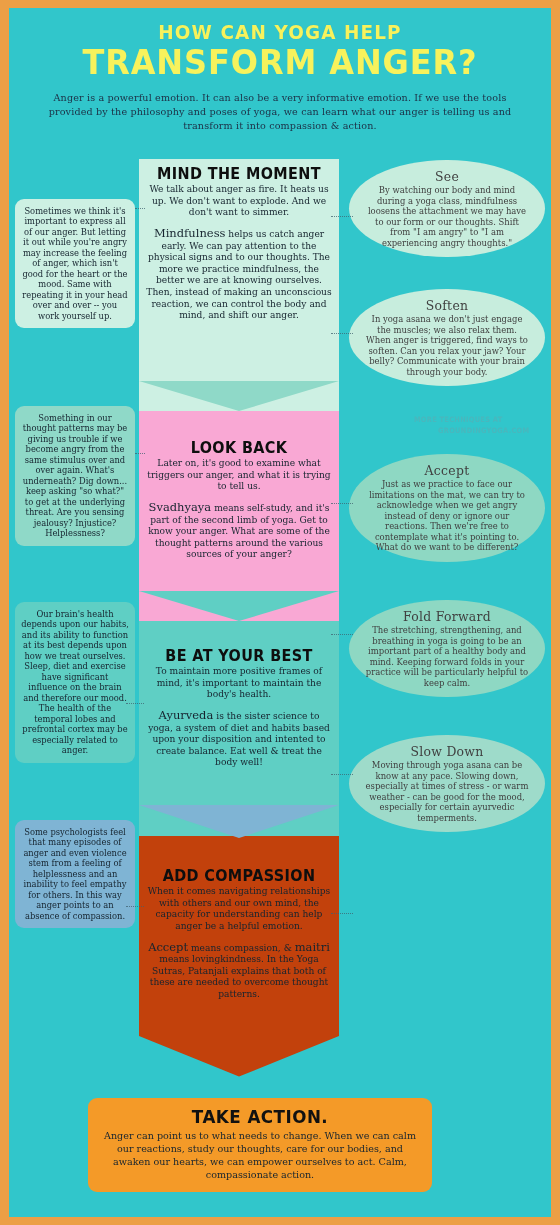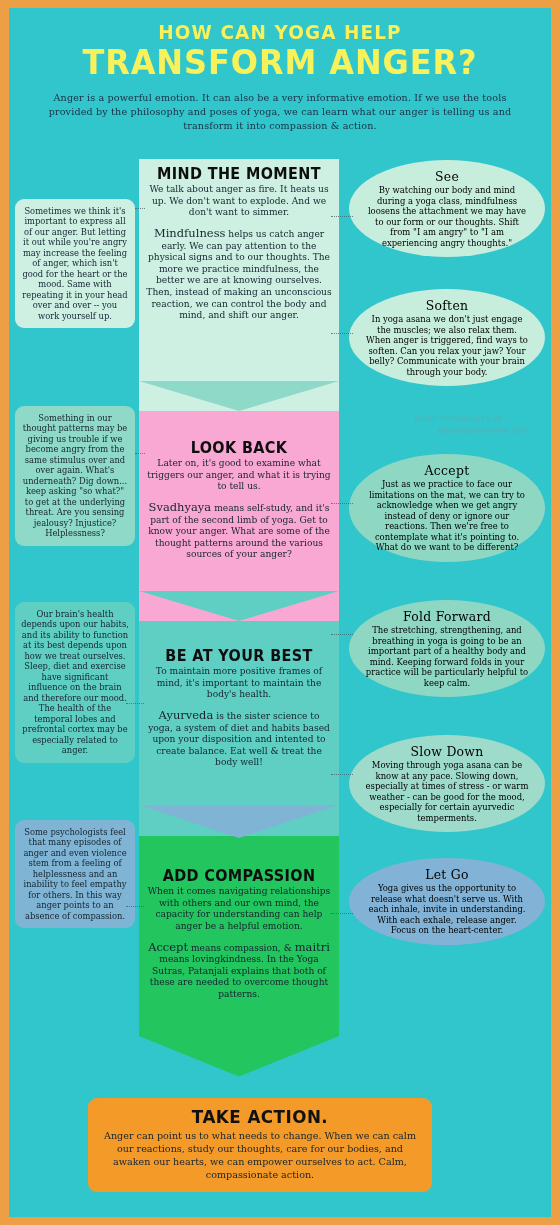--- a/index.html
+++ b/index.html
@@ -86,21 +86,21 @@
     line-height:1.255;
     color:#16242f;
     text-align:center;
   }
   .oval {
     position:absolute;
     width:196px;
     border-radius:50%;
     padding:9px 16px;
     text-align:center;
-    color:#000000;
+    color:#404040;
   }
   .oval-title {
     font-size:12.4px;
     letter-spacing:.3px;
     margin-bottom:1px;
   }
   .oval-body { font-size:8.45px; line-height:1.25; }
 
   
   .dots {
@@ -180,21 +180,21 @@
 
     <div class="seg" style="top:462px; height:215px; background:#5fcfc4;">
       <div class="inner" style="padding-top:26px;">
         <div class="seg-title">BE AT YOUR BEST</div>
         <div class="seg-p">To maintain more positive frames of mind, it's important to maintain the body's health.</div>
         <div class="seg-p gap"><span class="sans-word">Ayurveda</span><span> is the sister science to yoga, a system of diet and habits based upon your disposition and intented to create balance. Eat well &amp; treat the body well!</span></div>
       </div>
       <div class="chev" style="top:184px; height:33px; background:#7fb4d4; clip-path:polygon(0 0,100% 0,50% 100%,0 0);"></div>
     </div>
 
-    <div class="seg" style="top:677px; height:252px; background:#22c55e;">
+    <div class="seg" style="top:677px; height:252px; background:#c2410c;">
       <div class="inner" style="padding-top:31px;">
         <div class="seg-title">ADD COMPASSION</div>
         <div class="seg-p">When it comes navigating relationships with others and our own mind, the capacity for understanding can help anger be a helpful emotion.</div>
         <div class="seg-p gap"><span class="sans-word">Accept</span><span> means compassion, &amp; </span><span class="sans-word">maitri</span><span> means lovingkindness. In the Yoga Sutras, Patanjali explains that both of these are needed to overcome thought patterns.</span></div>
       </div>
       <div class="chev" style="top:200px; height:52px; background:#31c6cb; clip-path:polygon(0 100%,0 0,50% 78%,100% 0,100% 100%);"></div>
     </div>
   </div>
 
   <div class="lbox" style="left:6px; top:191px; background:#cdf0e3;">
@@ -222,24 +222,20 @@
     <div class="oval-title">Accept</div>
     <div class="oval-body">Just as we practice to face our limitations on the mat, we can try to acknowledge when we get angry instead of deny or ignore our reactions.  Then we're free to contemplate what it's pointing to.  What do we want to be different?</div>
   </div>
   <div class="oval" style="left:340px; top:592px; background:#8ed8c3;">
     <div class="oval-title">Fold Forward</div>
     <div class="oval-body">The stretching, strengthening, and breathing in yoga is going to be an important part of a healthy body and mind. Keeping forward folds in your practice will be particularly helpful to keep calm.</div>
   </div>
   <div class="oval" style="left:340px; top:727px; background:#9edbca;">
     <div class="oval-title">Slow Down</div>
     <div class="oval-body">Moving through yoga asana can be know at any pace.  Slowing down, especially at times of stress - or warm weather - can be good for the mood, especially for certain ayurvedic temperments.</div>
-  </div>
-  <div class="oval" style="left:340px; top:850px; background:#82b3d6;">
-    <div class="oval-title">Let Go</div>
-    <div class="oval-body">Yoga gives us the opportunity to release what doesn't serve us. With each inhale, invite in understanding. With each exhale, release anger. Focus on the heart-center.</div>
   </div>
 
   <div class="dots" style="left:126px; top:200px; width:10px;"></div>
   <div class="dots" style="left:126px; top:445px; width:10px;"></div>
   <div class="dots" style="left:117px; top:695px; width:18px;"></div>
   <div class="dots" style="left:117px; top:898px; width:18px;"></div>
 
   <div class="dots" style="left:322px; top:208px; width:22px;"></div>
   <div class="dots" style="left:322px; top:325px; width:22px;"></div>
   <div class="dots" style="left:322px; top:495px; width:22px;"></div>

